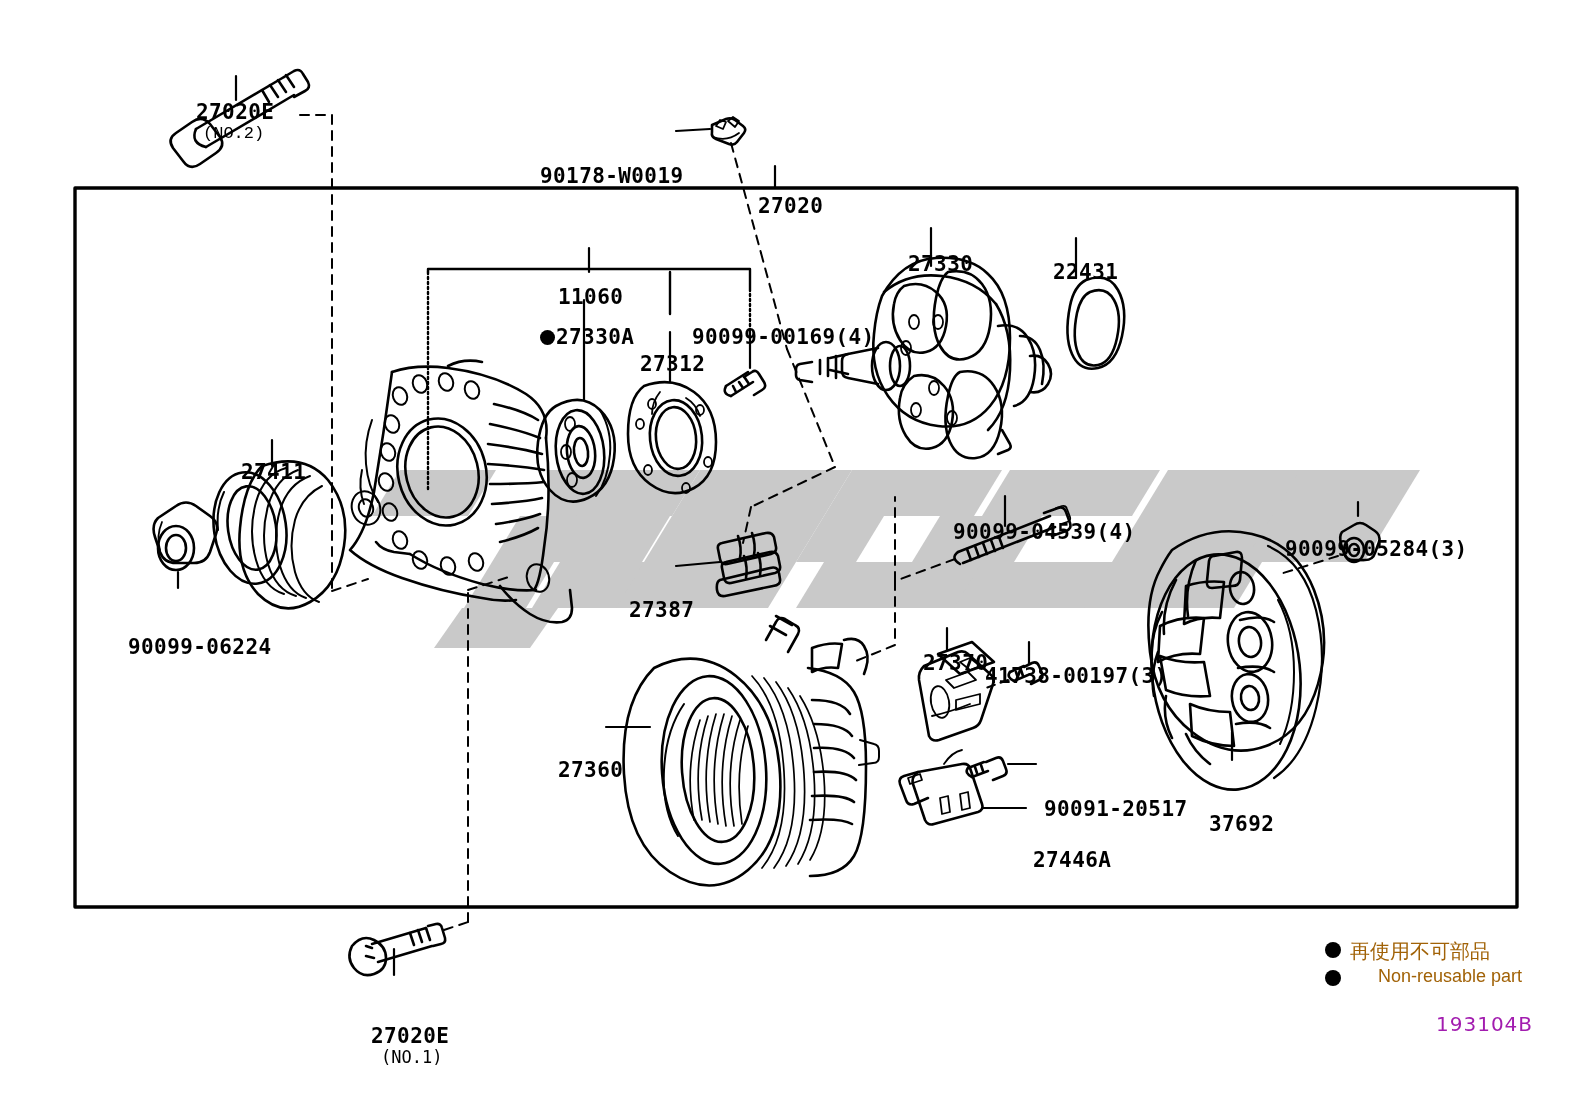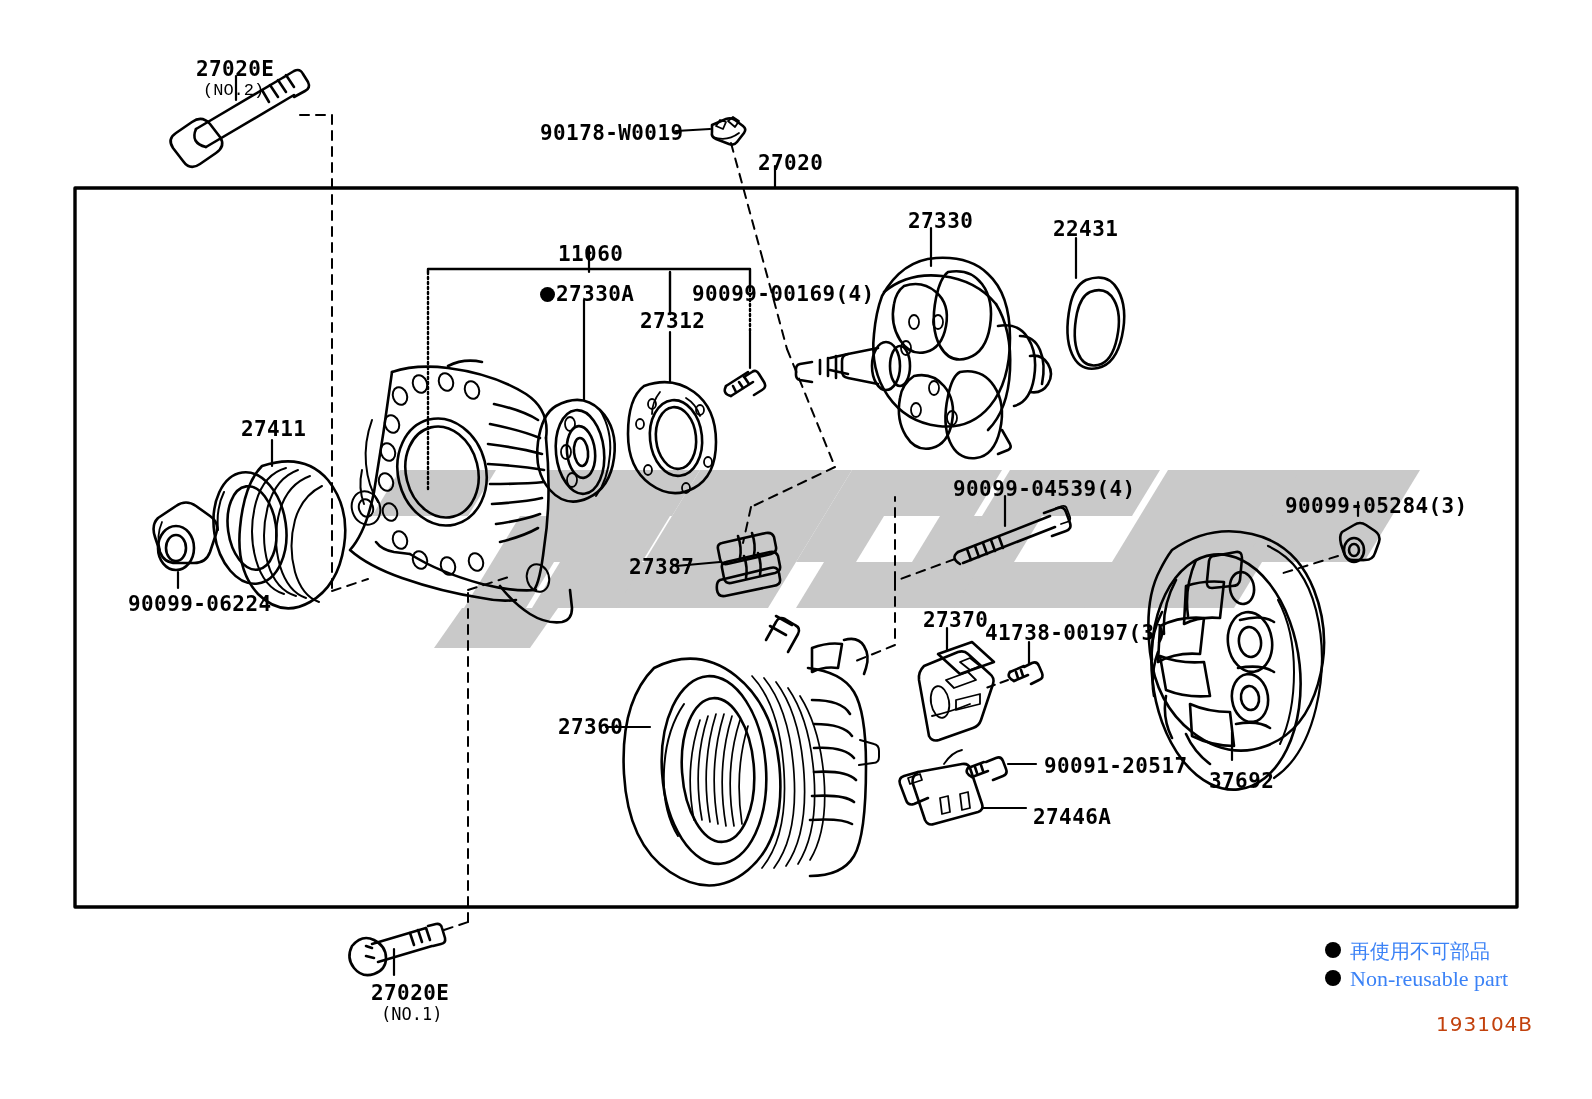--- a/index.html
+++ b/index.html
@@ -2,27 +2,27 @@
 <html><head>
 <meta charset="utf-8">
 <style>
   html,body{margin:0;padding:0;background:#fff;}
   body{width:1592px;height:1099px;position:relative;overflow:hidden;
        font-family:"DejaVu Sans Mono","Liberation Mono",monospace;}
   #stage{position:absolute;left:0;top:0;width:1592px;height:1099px;}
   svg.layer{position:absolute;left:0;top:0;width:1592px;height:1099px;}
   .lbl{position:absolute;white-space:nowrap;color:#000;font-weight:700;
        font-family:"DejaVu Sans Mono","Liberation Mono",monospace;
-       font-size:21px;letter-spacing:.4px;line-height:1.05;}
+       font-size:21px;letter-spacing:.4px;line-height:1.05;margin-top:43px;}
   .lbl.sub{font-size:17px;font-weight:400;letter-spacing:0;}
-  .legend{position:absolute;font-size:18px;font-weight:400;color:#3b82f6;white-space:nowrap;}
+  .legend{position:absolute;font-size:18px;font-weight:400;color:#a16207;white-space:nowrap;}
   .legend.jp{font-family:"DejaVu Sans","Liberation Sans",sans-serif;font-size:20px;}
-  .legend.en{font-family:Liberation Serif, serif;font-size:22px;}
+  .legend.en{font-family:Liberation Sans, sans-serif;font-size:18px;margin-left:28px;}
   .dotlg{position:absolute;width:16px;height:16px;border-radius:50%;background:#000;}
-  .diagid{position:absolute;font-size:20px;color:#c2410c;letter-spacing:1px;
+  .diagid{position:absolute;font-size:20px;color:#a21caf;letter-spacing:1px;
           font-family:"DejaVu Sans","Liberation Sans",sans-serif;}
   .bulletdot{display:inline-block;width:15px;height:15px;border-radius:50%;
              background:#000;vertical-align:-1px;margin-right:1px;}
 </style>
 </head>
 <body>
 
 <div id="stage">
 
   <svg class="layer" viewBox="0 0 1592 1099">

